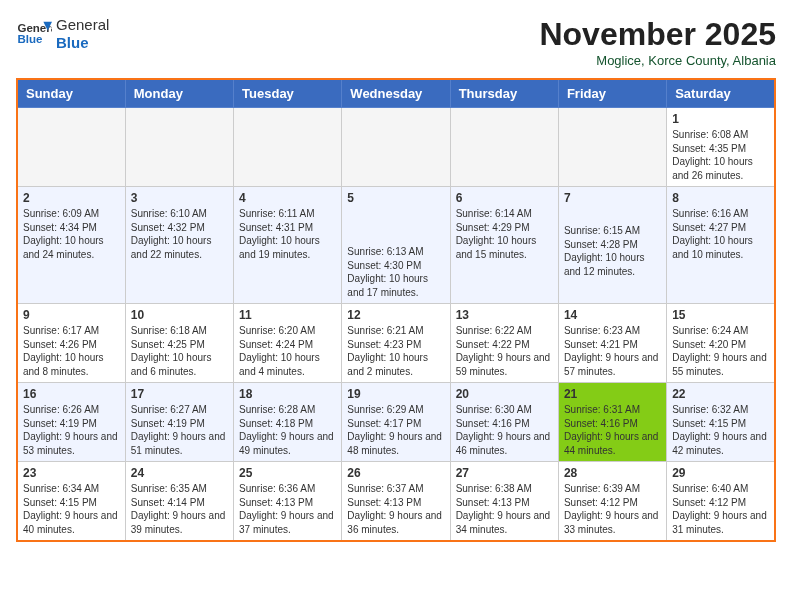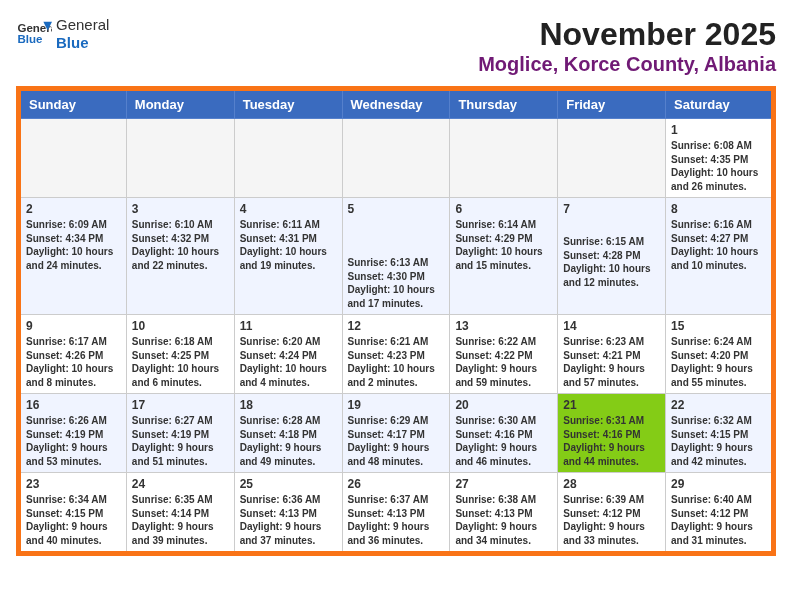--- a/index.html
+++ b/index.html
@@ -27,28 +27,27 @@
     }
     .title-area {
       text-align: right;
     }
     .month-title {
       font-size: 32px;
       font-weight: bold;
       color: #222;
     }
     .subtitle {
-      font-size: 20px;
-      color: #701a75;
-      font-weight: bold;
+      font-size: 13px;
+      color: #14532d;
     }
     .calendar {
       width: 100%;
       border-collapse: collapse;
-      border: 5px solid #f97316;
+      border: 2px solid #f97316;
     }
     .calendar th {
       background-color: #3a6bbf;
       color: #fff;
       font-size: 13px;
       font-weight: bold;
       padding: 6px 8px;
       text-align: left;
       border: 1px solid #5580cc;
     }
@@ -67,21 +66,20 @@
     }
     .day-number {
       font-weight: bold;
       font-size: 12px;
       margin-bottom: 2px;
     }
     .day-info {
       font-size: 10px;
       line-height: 1.35;
       color: #333;
-      font-weight: bold;
     }
     .last-row td {
       background: #f5f5f5;
     }
   </style>
 </head>
 <body>
 
 <div class="header-area">
   <div class="logo">

